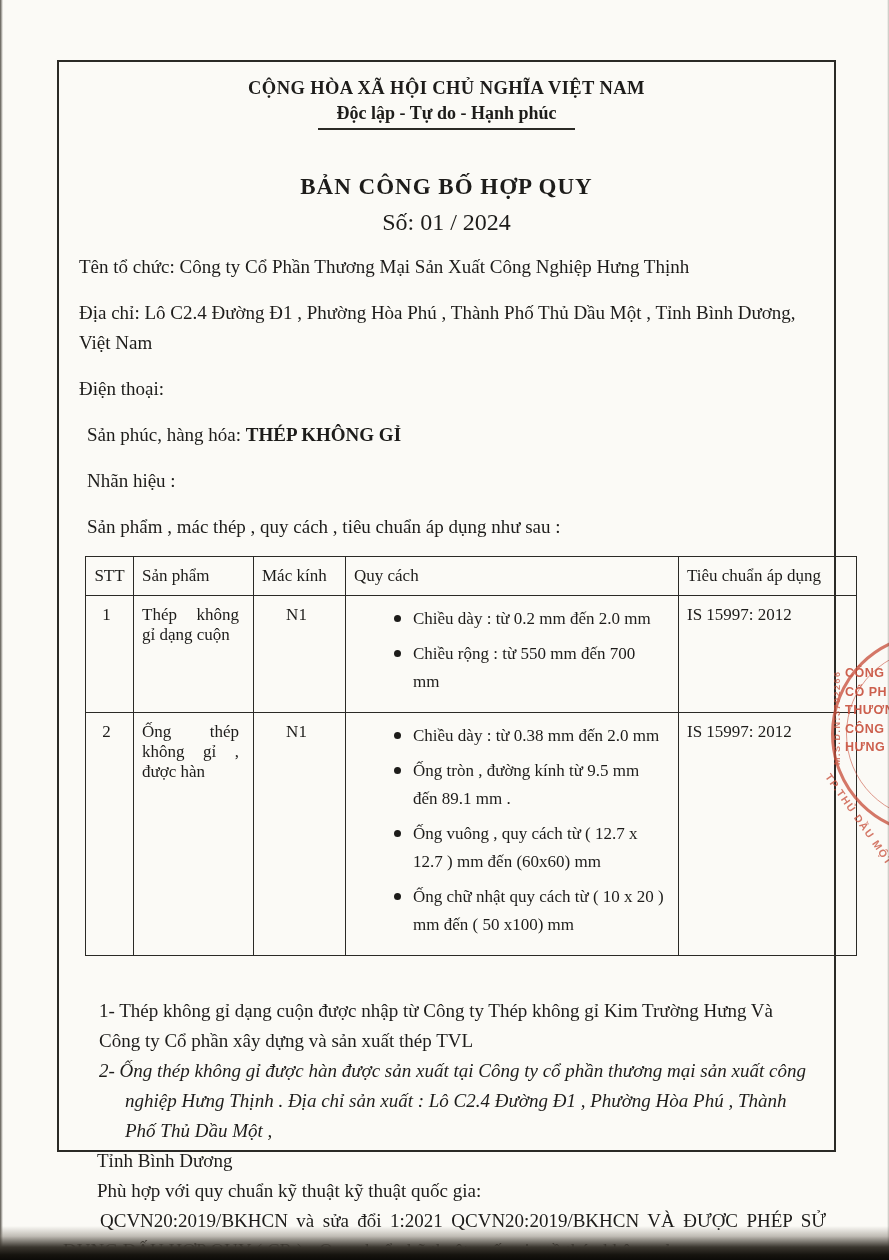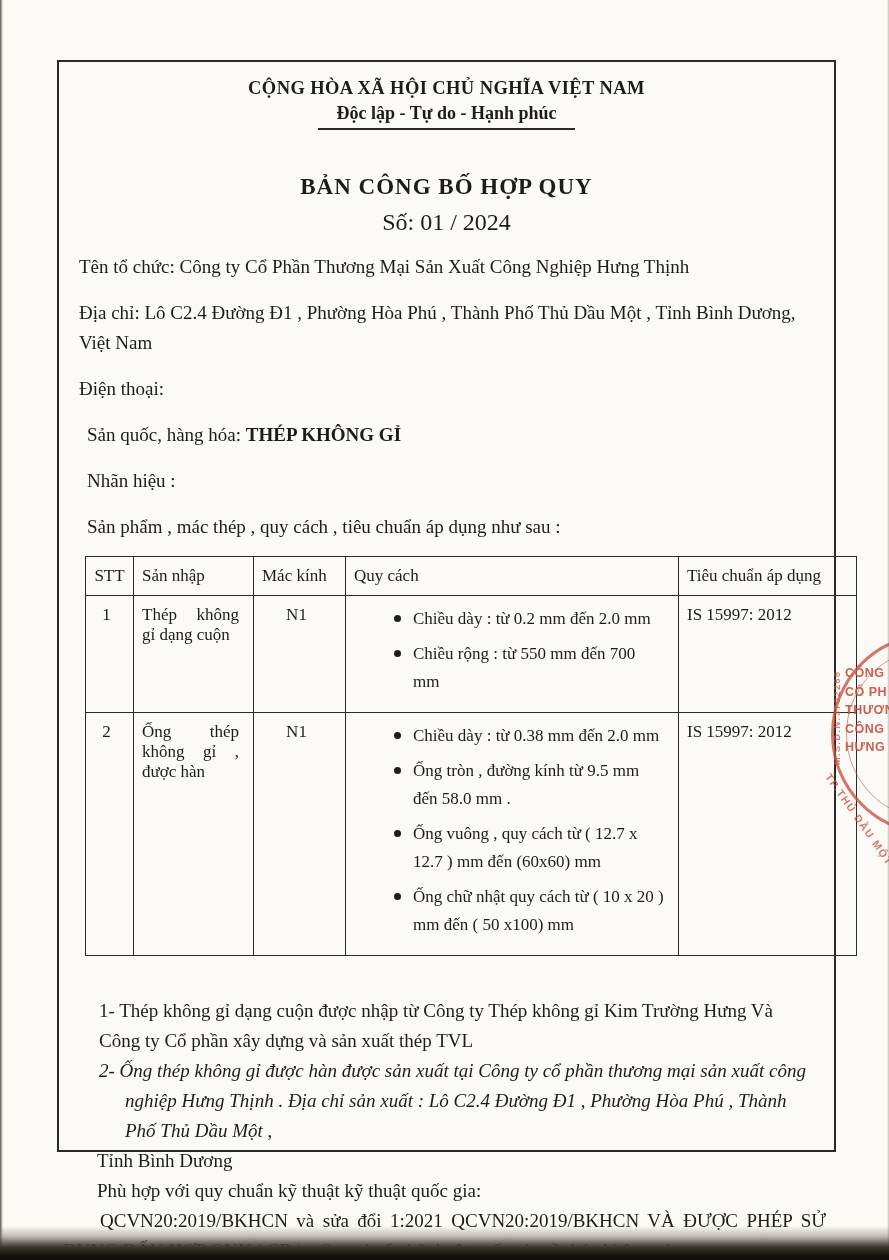--- a/index.html
+++ b/index.html
@@ -95,37 +95,37 @@
       <span>Độc lập - Tự do - Hạnh phúc</span>
     </div>
 
     <div class="doc-title">BẢN CÔNG BỐ HỢP QUY</div>
     <div class="doc-number">Số: 01 / 2024</div>
 
     <div class="block-info">
       <p class="line">Tên tổ chức: Công ty Cổ Phần Thương Mại Sản Xuất Công Nghiệp Hưng Thịnh</p>
       <p class="line">Địa chỉ: Lô C2.4 Đường Đ1 , Phường Hòa Phú , Thành Phố Thủ Dầu Một , Tỉnh Bình Dương, Việt Nam</p>
       <p class="line">Điện thoại:</p>
-      <p class="line indent8"><span>Sản quốc, hàng hóa: </span><b>THÉP KHÔNG GỈ</b></p>
+      <p class="line indent8"><span>Sản phúc, hàng hóa: </span><b>THÉP KHÔNG GỈ</b></p>
       <p class="line indent8">Nhãn hiệu :</p>
       <p class="line indent8">Sản phẩm , mác thép , quy cách , tiêu chuẩn áp dụng như sau :</p>
     </div>
 
     <table>
       <colgroup>
         <col class="c1">
           <col class="c2">
           <col class="c3">
           <col class="c4">
           <col class="c5">
       </colgroup>
       <thead>
         <tr>
           <th class="cell-center">STT</th>
-          <th>Sản nhập</th>
+          <th>Sản phẩm</th>
           <th>Mác kính</th>
           <th>Quy cách</th>
           <th>Tiêu chuẩn áp dụng</th>
         </tr>
       </thead>
       <tbody>
         <tr class="r1">
           <td class="cell-center">1</td>
           <td class="cell-just">Thép không gỉ dạng cuộn</td>
           <td class="cell-center">N1</td>
@@ -137,21 +137,21 @@
           </td>
           <td>IS 15997: 2012</td>
         </tr>
         <tr class="r2">
           <td class="cell-center">2</td>
           <td class="cell-just">Ống thép không gỉ , được hàn</td>
           <td class="cell-center">N1</td>
           <td>
             <ul class="qc-list">
               <li>Chiều dày : từ 0.38 mm đến 2.0 mm</li>
-              <li>Ống tròn , đường kính từ 9.5 mm đến 58.0 mm .</li>
+              <li>Ống tròn , đường kính từ 9.5 mm đến 89.1 mm .</li>
               <li>Ống vuông , quy cách từ ( 12.7 x 12.7 ) mm đến (60x60) mm</li>
               <li>Ống chữ nhật quy cách từ ( 10 x 20 ) mm đến ( 50 x100) mm</li>
             </ul>
           </td>
           <td>IS 15997: 2012</td>
         </tr>
       </tbody>
     </table>
 
     <div class="notes">

